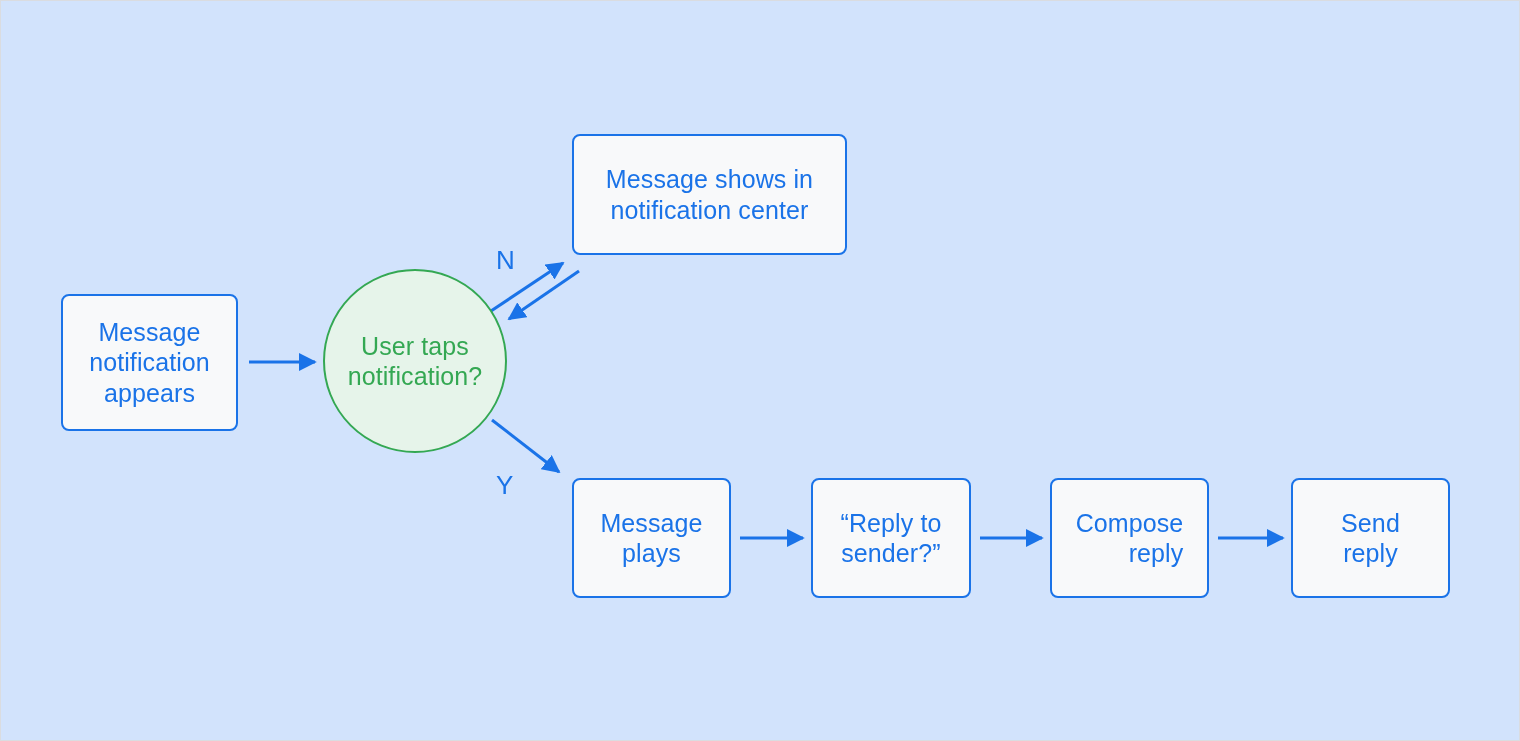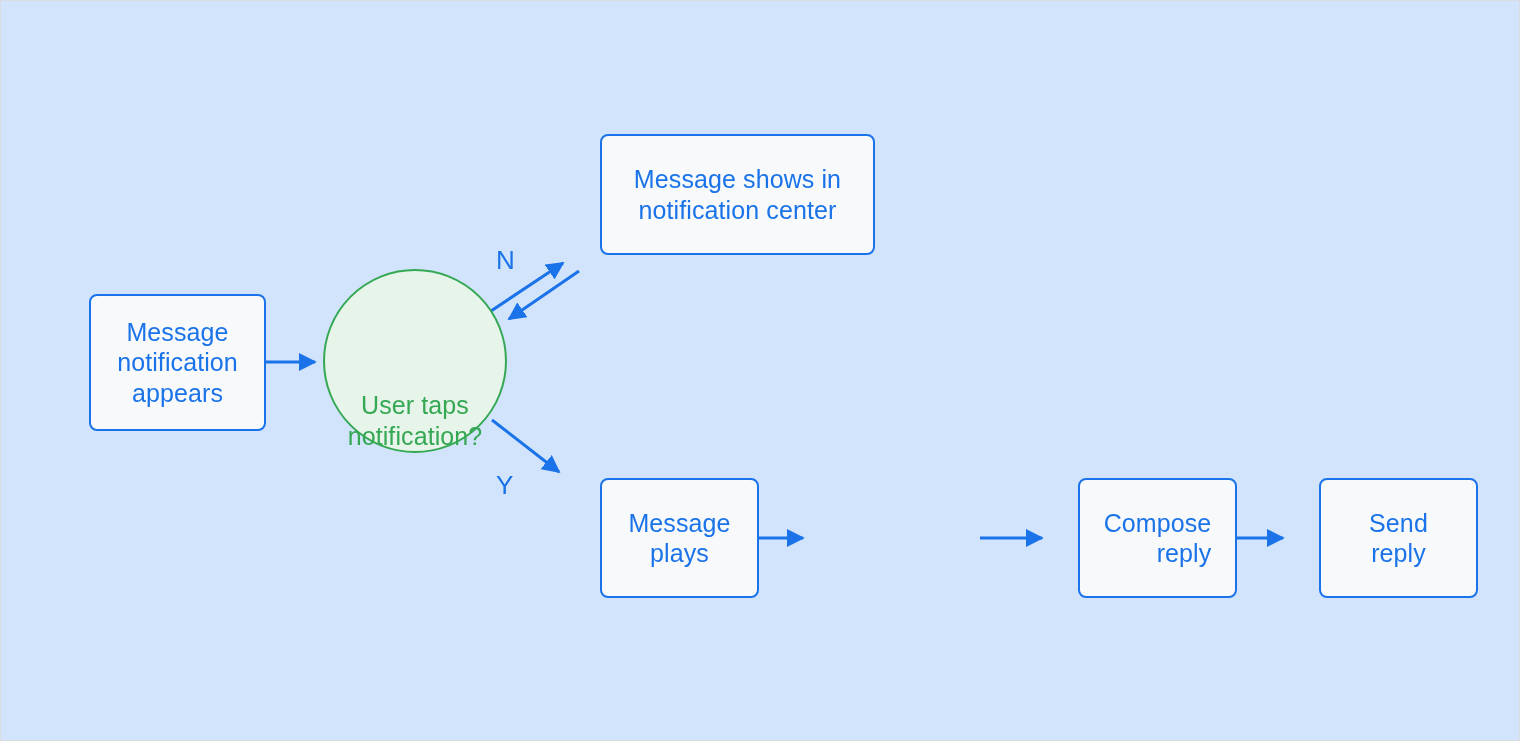--- a/index.html
+++ b/index.html
@@ -32,28 +32,26 @@
     display: flex;
     align-items: center;
     justify-content: center;
     text-align: center;
   }
   .node-box {
     background: #f8f9fa;
     border: 2px solid #1a73e8;
     border-radius: 8px;
     color: #1a73e8;
-    margin-left: 28px;
   }
   .node-circle {
     background: #e6f4ea;
     border: 2px solid #34a853;
     border-radius: 50%;
     color: #34a853;
-    align-items: flex-end;
   }
   .node-label {
     font-size: 25px;
     line-height: 1.22;
     letter-spacing: 0.1px;
     white-space: pre-line;
     padding: 0 8px;
   }
   .edge-label {
     position: absolute;
@@ -106,20 +104,24 @@
   <div class="node node-box" style="left:571px; top:133px; width:275px; height:121px;">
     <span class="node-label">Message shows in
 notification center</span>
   </div>
 
   <div class="node node-box" style="left:571px; top:477px; width:159px; height:120px;">
     <span class="node-label">Message
 plays</span>
   </div>
 
+  <div class="node node-box" style="left:810px; top:477px; width:160px; height:120px;">
+    <span class="node-label">“Reply to
+sender?”</span>
+  </div>
 
   <div class="node node-box" style="left:1049px; top:477px; width:159px; height:120px;text-align:right;">
     <span class="node-label">Compose
 reply</span>
   </div>
 
   <div class="node node-box" style="left:1290px; top:477px; width:159px; height:120px;">
     <span class="node-label">Send
 reply</span>
   </div>

